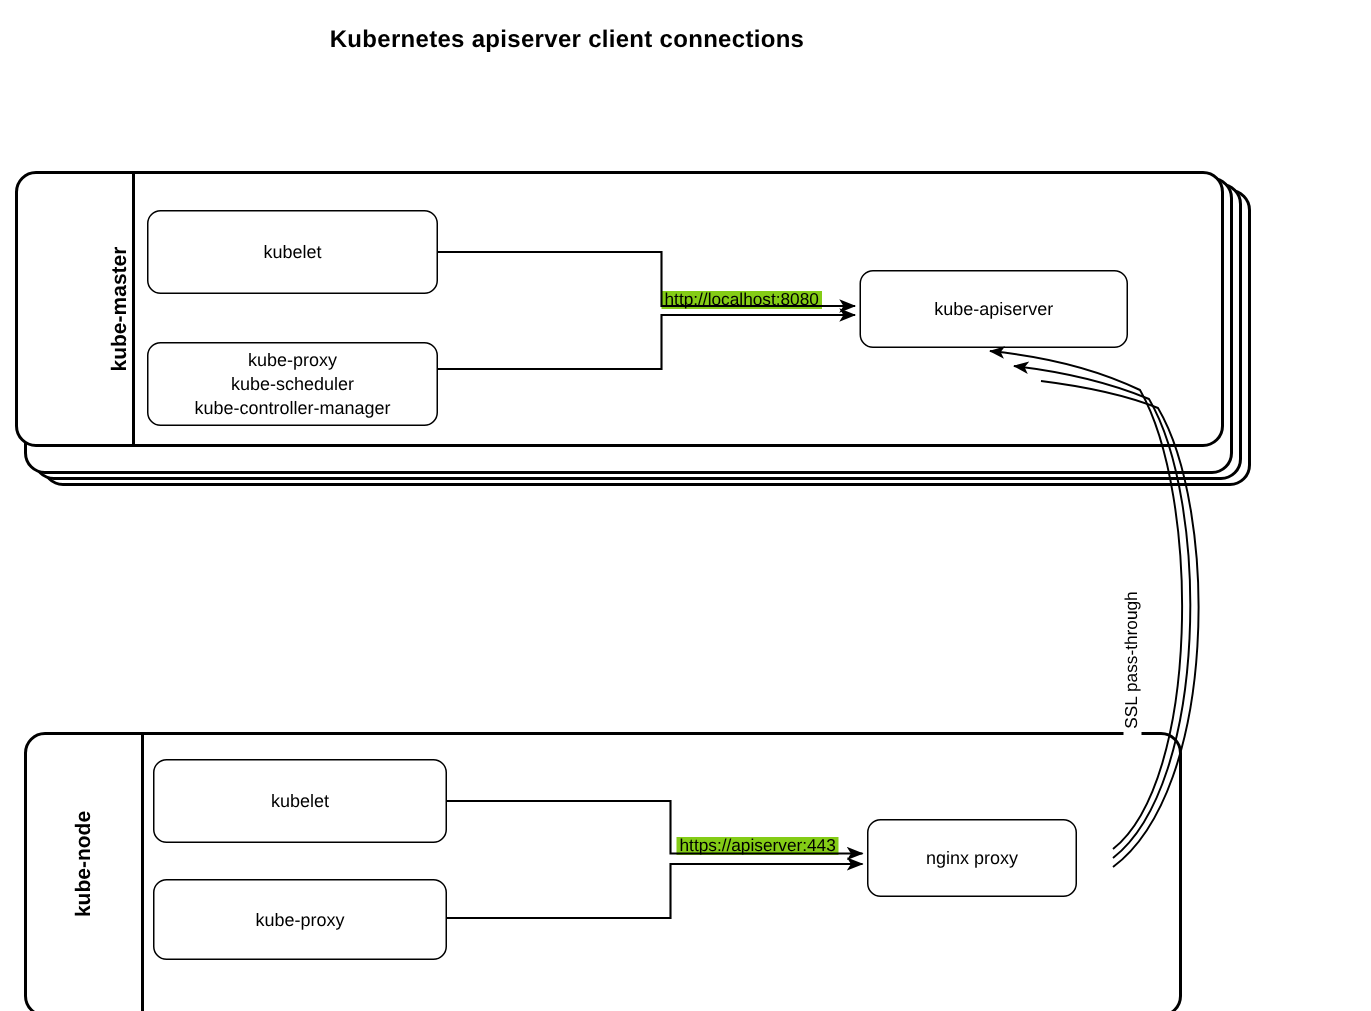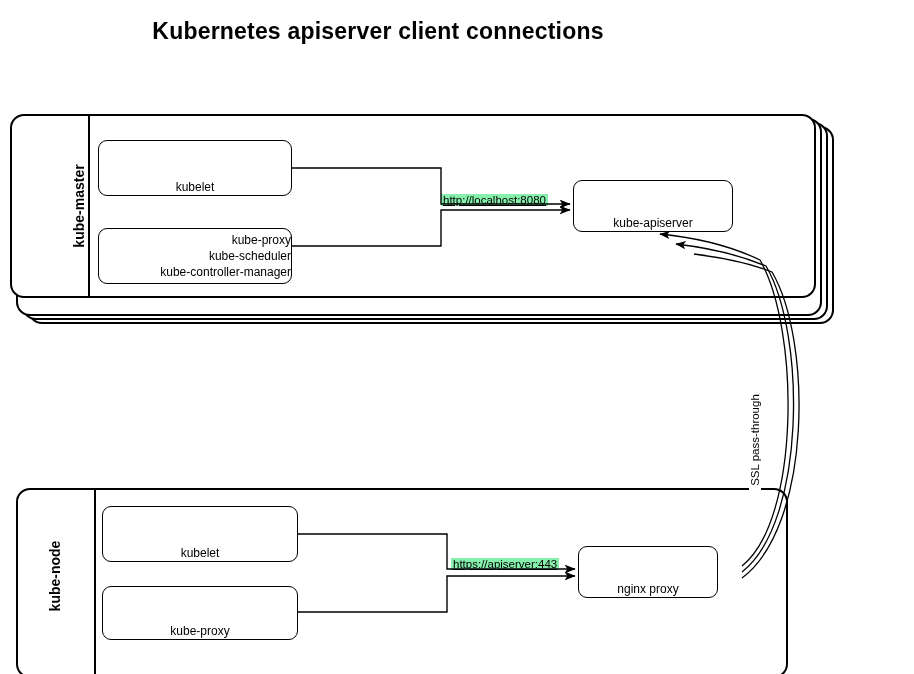--- a/index.html
+++ b/index.html
@@ -17,21 +17,21 @@
     height: 674px;
     overflow: hidden;
     background: #ffffff;
   }
   #title {
     position: absolute;
     top: 18px;
     left: 0;
     width: 756px;
     text-align: center;
-    font-size: 23px;
+    font-size: 16px;
     font-weight: bold;
     letter-spacing: 0.2px;
   }
   .panel {
     position: absolute;
     border: 2px solid #000000;
     border-radius: 14px;
     background: #ffffff;
     box-sizing: border-box;
   }
@@ -51,34 +51,33 @@
     width: 2px;
     background: #000000;
   }
   .node {
     position: absolute;
     border: 1.6px solid #000000;
     border-radius: 9px;
     background: #ffffff;
     box-sizing: border-box;
     display: flex;
-    align-items: flex-end;
+    align-items: center;
     justify-content: center;
     text-align: center;
     font-size: 12px;
     line-height: 16px;
   }
   .node span { display: block; }
   .edge-label {
     position: absolute;
     font-size: 11.5px;
-    background: #86efac;
+    background: #84cc16;
     padding: 0 2px;
     white-space: nowrap;
-    text-decoration: underline;
   }
   .edge-label-rot {
     position: absolute;
     font-size: 11.5px;
     white-space: nowrap;
     transform: rotate(-90deg);
     transform-origin: center center;
     background: #ffffff;
   }
   svg.wires {
@@ -109,21 +108,21 @@
   <div class="node" style="left:98px; top:140px; width:194px; height:56px;">
     <span>kubelet</span>
   </div>
 
   <div class="node" style="left:98px; top:228px; width:194px; height:56px; flex-direction:column;">
     <span>kube-proxy</span>
     <span>kube-scheduler</span>
     <span>kube-controller-manager</span>
   </div>
 
-  <div class="node" style="left:573px; top:180px; width:160px; height:52px;">
+  <div class="node" style="left:573px; top:180px; width:179px; height:52px;">
     <span>kube-apiserver</span>
   </div>
 
   <div class="edge-label" style="left:441px; top:194px;">http://localhost:8080</div>
 
   <div class="panel" style="left:16px; top:488px; width:772px; height:190px;">
   </div>
   <div class="vdivider" style="left:94px; top:488px; height:190px;"></div>
   <div class="panel-label" style="left:-17px; top:568px; width:144px; text-align:center;">kube-node</div>
 

